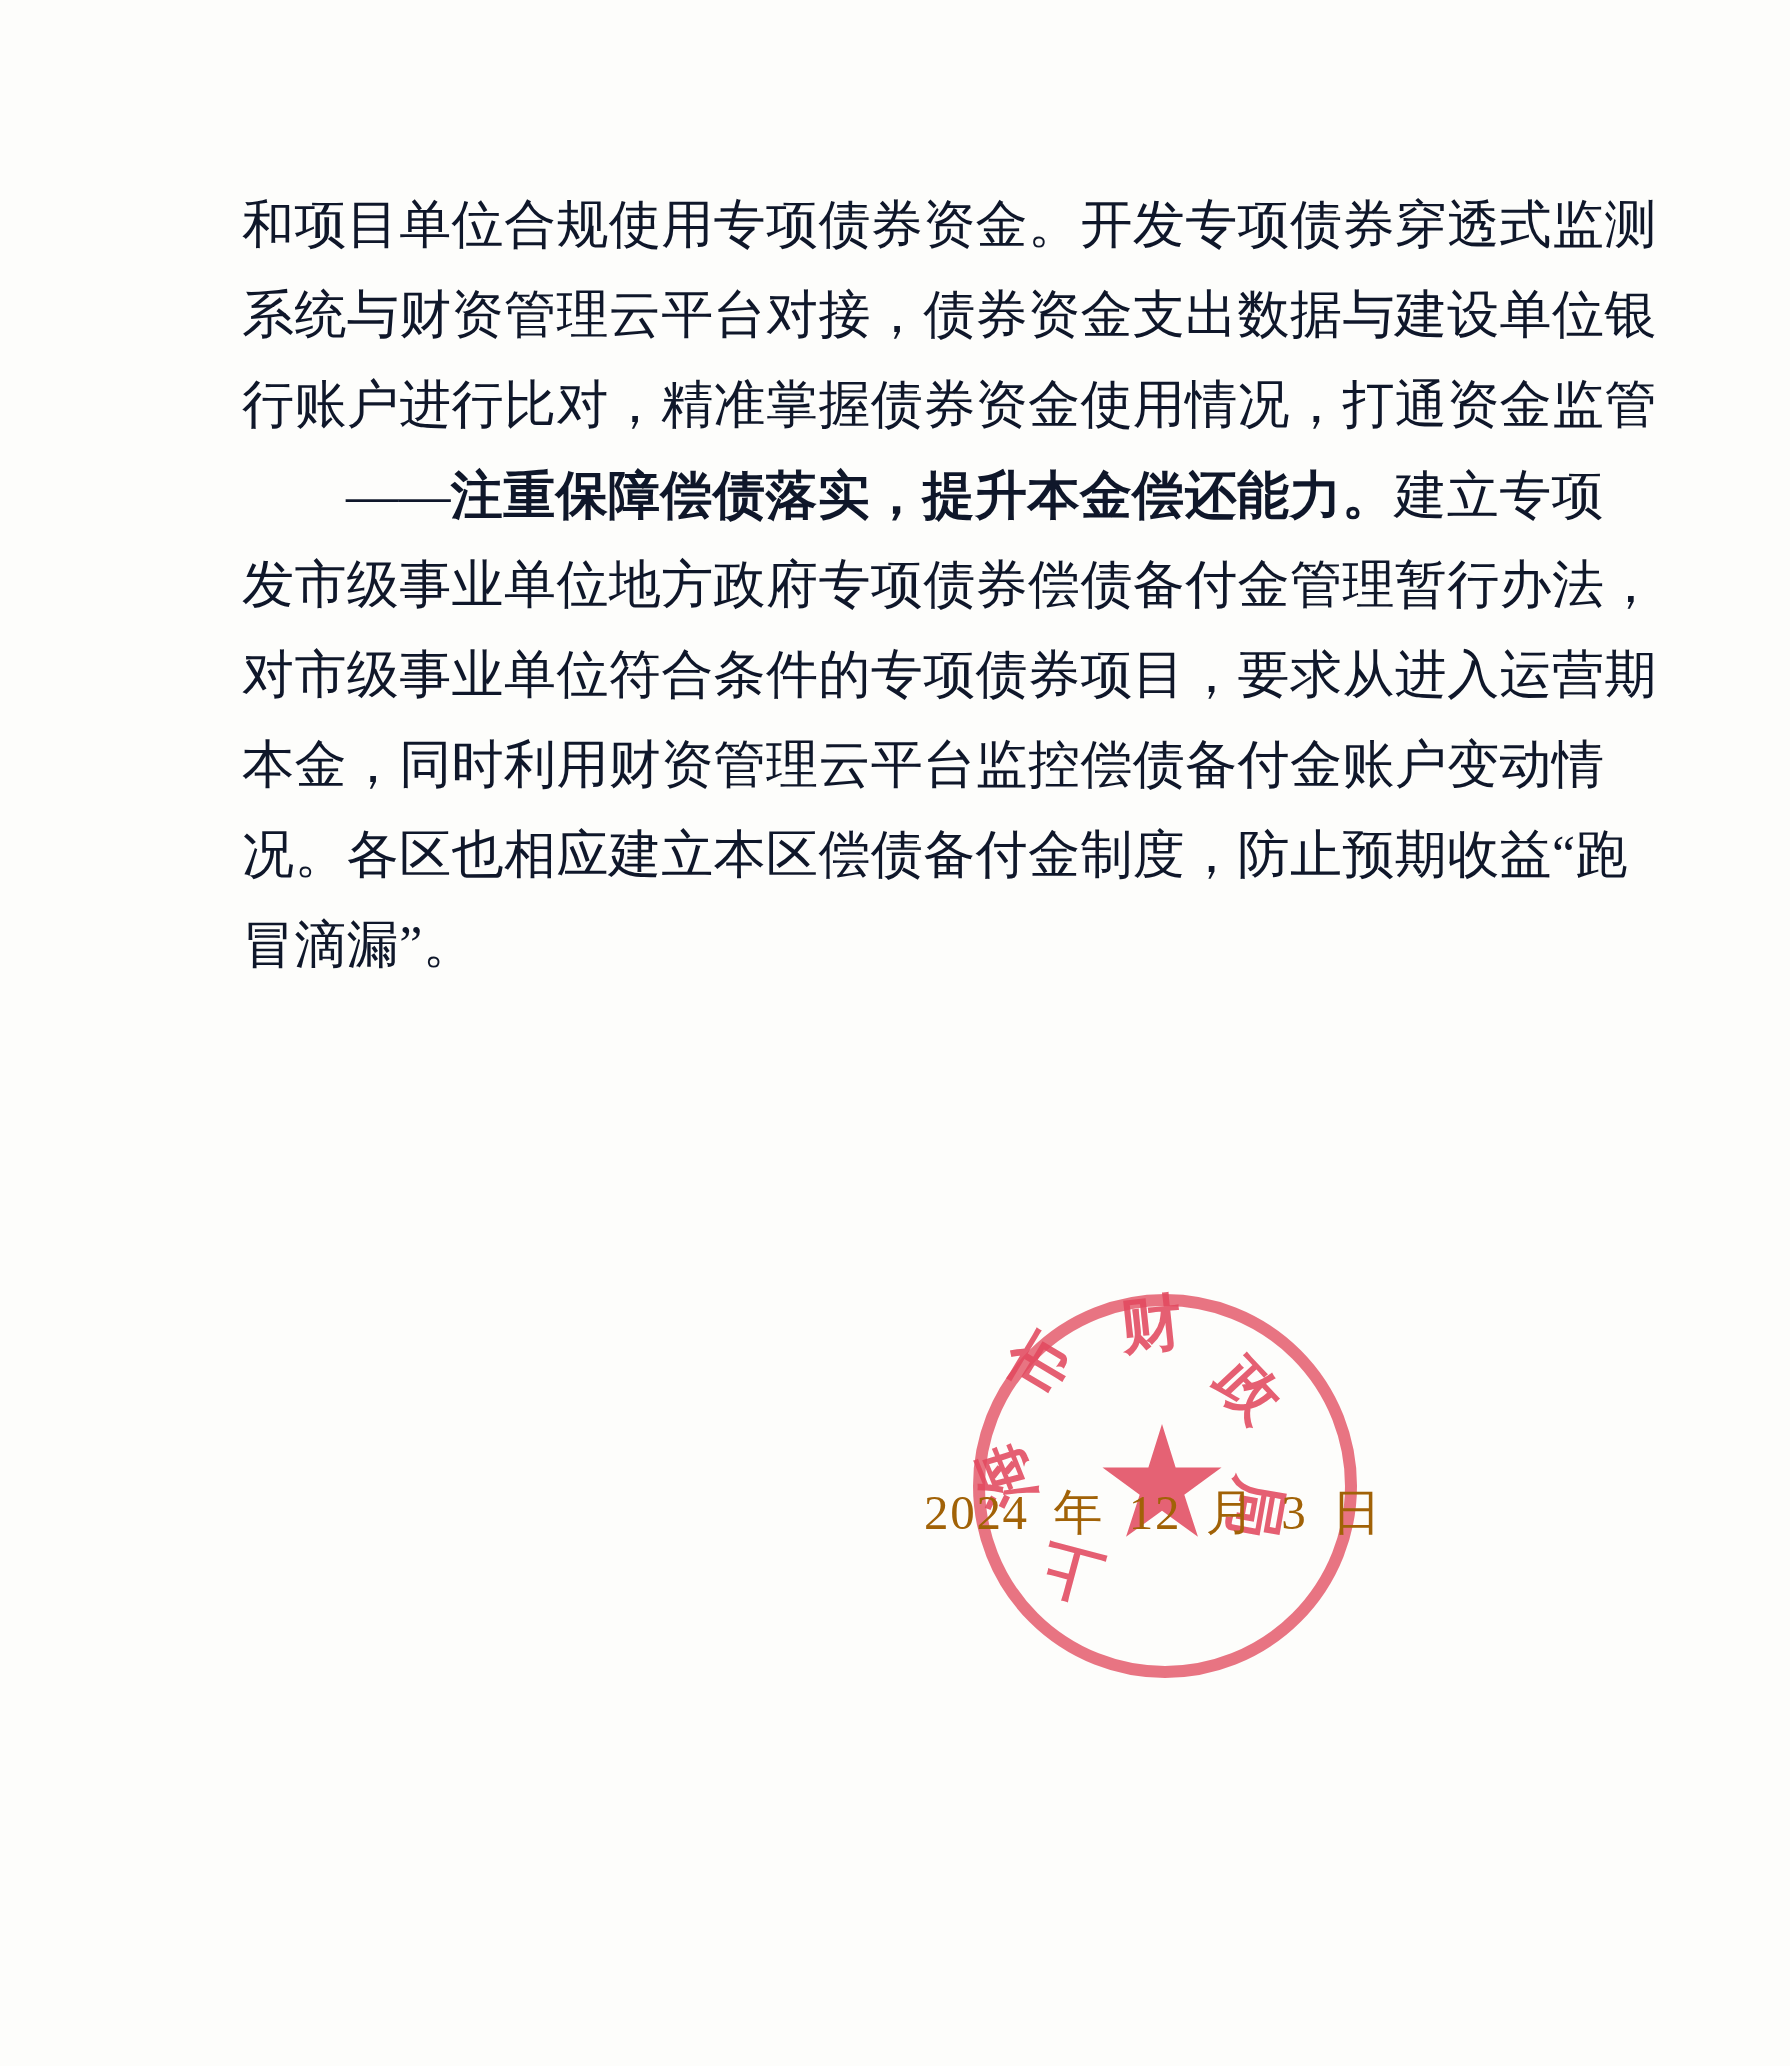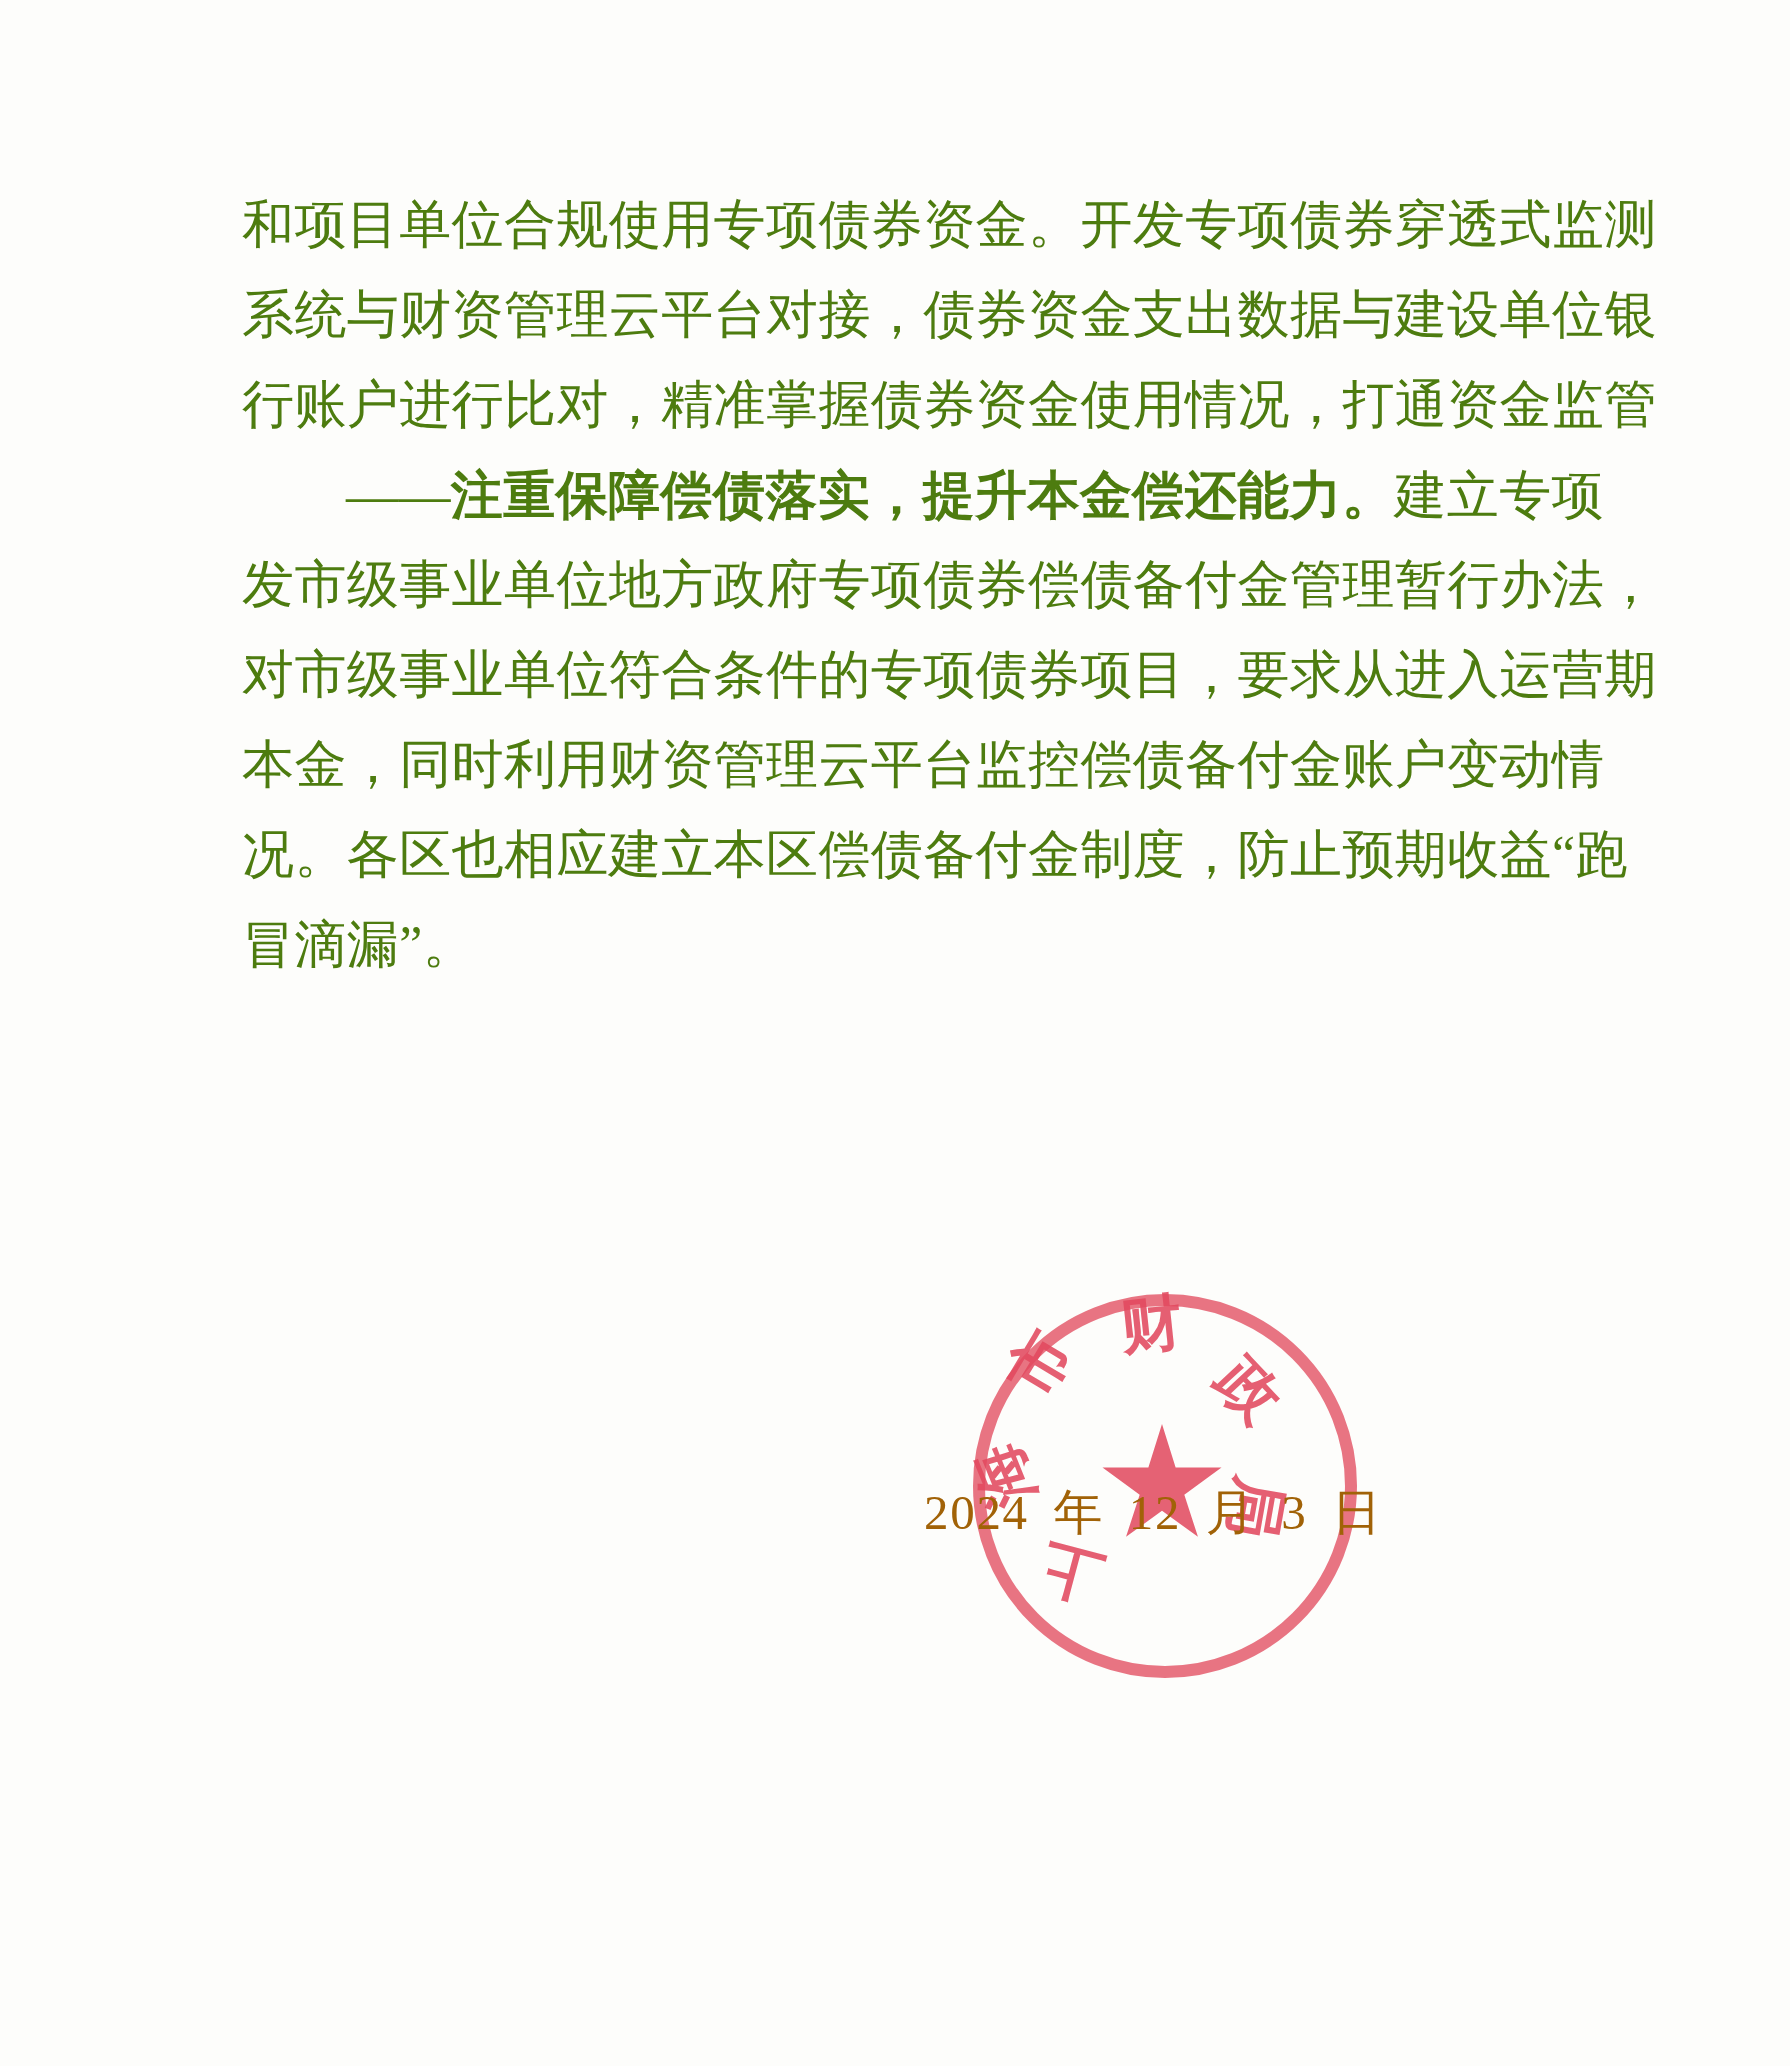--- a/index.html
+++ b/index.html
@@ -17,21 +17,21 @@
     left:242px;top:180px;width:1362px;
   }
   .line{
     font-size:52px;
     line-height:90px;
     height:90px;
     white-space:nowrap;
     text-align:justify;
     text-align-last:justify;
     letter-spacing:0.4px;
-    color:#4d7c0f;
+    color:#0f172a;
   }
   .line.end{text-align-last:left;}
   .line.indent{padding-left:104px;}
   .seg.em{
     font-family:Liberation Sans, sans-serif;
     font-weight:700;
   }
   
   .date-line{
     position:absolute;

